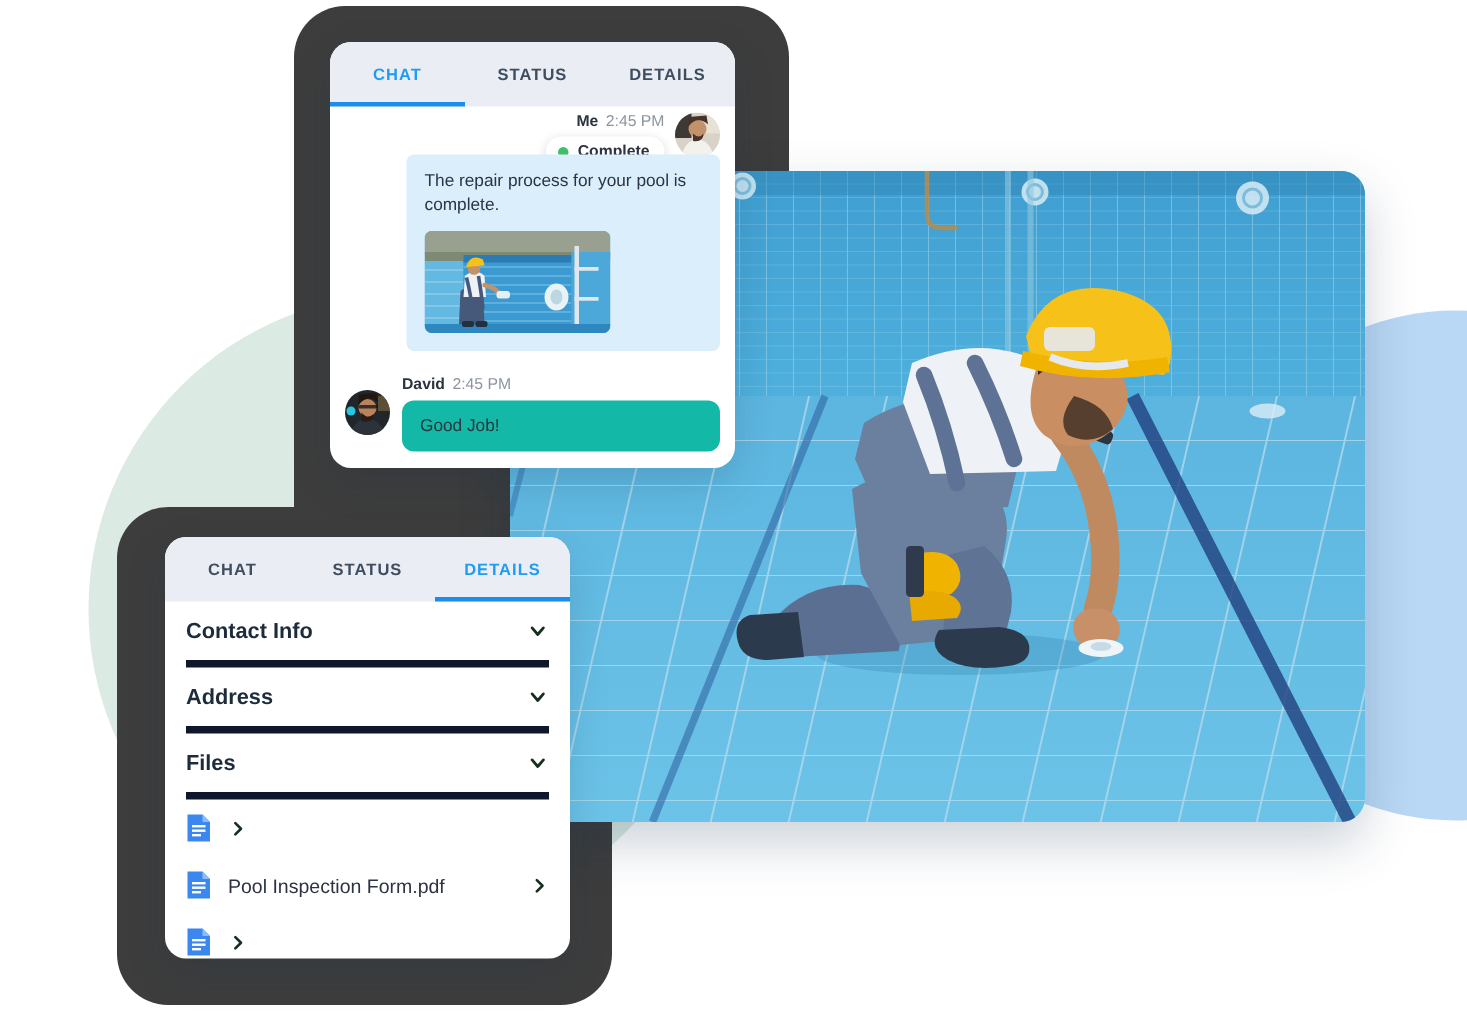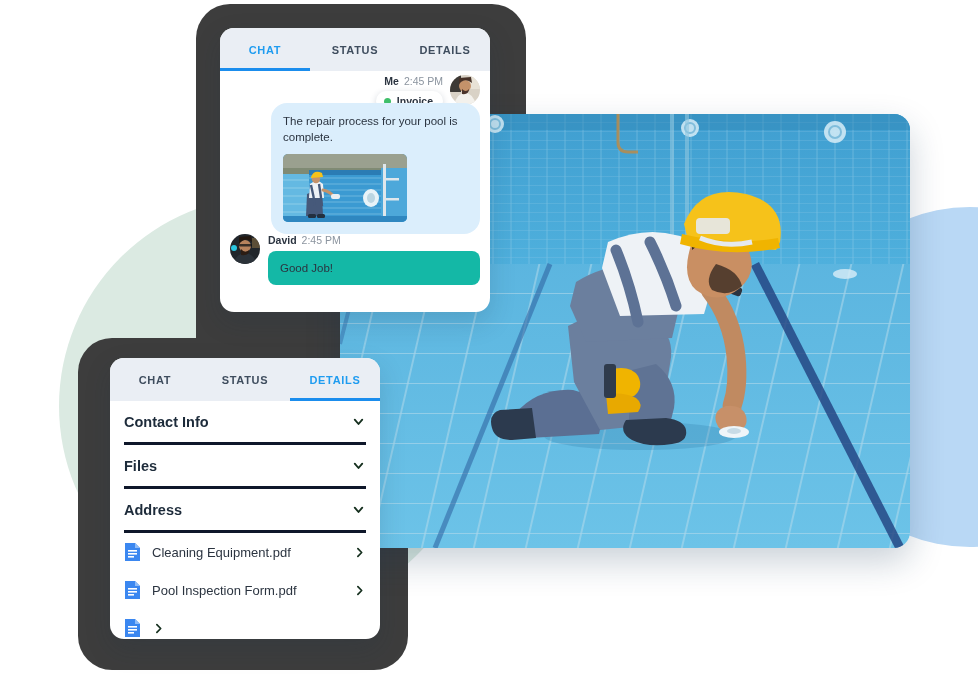--- a/index.html
+++ b/index.html
@@ -59,45 +59,45 @@
   .out-col { display:flex; flex-direction:column; align-items:flex-end; flex:1; }
   .badge {
     margin-top:4px; background:#fff; border-radius:13px; padding:4px 10px 4px 8px;
     box-shadow:0 2px 7px rgba(30,50,80,.20);
     display:inline-flex; align-items:center; gap:6px;
     font-size:10.5px; font-weight:bold; color:#2b3440;
   }
   .dot { width:7px; height:7px; border-radius:50%; background:#3fbf6a; display:block; }
 
   .bubble-blue {
-    margin-top:-8px; background:#dbeefc; border-radius:16px;
+    margin-top:-8px; background:#dbeefc; border-radius:5px;
     padding:11px 12px 12px; width:209px;
   }
   .bubble-text { font-size:11.5px; line-height:1.38; color:#2b3440; }
   .thumb {
     margin-top:8px; width:124px; height:68px; border-radius:5px;
     overflow:hidden; display:block;
   }
   .thumb svg { display:block; width:100%; height:100%; }
 
-  .msg-in { display:flex; align-items:flex-start; gap:8px; margin-top:0; }
+  .msg-in { display:flex; align-items:center; gap:8px; margin-top:16px; }
   .in-col { display:flex; flex-direction:column; flex:1; }
   .bubble-mint {
     margin-top:5px; background:#14b8a6; border-radius:8px;
     padding:11px 12px; font-size:11.5px; color:#2b3440;
   }
 
   .avatar { width:30px; height:30px; border-radius:50%; overflow:hidden; flex:none; }
   .avatar svg { display:block; width:100%; height:100%; }
 
   
   .details-body { padding:0 14px; }
   .section-row {
     display:flex; align-items:center; justify-content:space-between;
-    height:44px; border-bottom:3px solid #0f172a; cursor:pointer;
+    height:44px; border-bottom:5px solid #0f172a; cursor:pointer;
   }
   .section-title { font-size:14.5px; font-weight:bold; color:#1d2b3a; }
   .chev { color:#16301f; display:flex; }
 
   .file-row {
     display:flex; align-items:center; gap:11px; height:38px; cursor:pointer;
   }
   .file-name { font-size:13px; color:#2b3440; flex:1; }
   .chev-r { color:#16301f; display:flex; }
   .file-icon { width:17px; height:20px; flex:none; display:block; }
@@ -230,21 +230,21 @@
     <div class="chat-body">
 
       <div class="msg-out">
         <div class="out-col">
           <div class="msg-meta">
             <span class="who">Me</span>
             <span>2:45 PM</span>
           </div>
           <div class="badge">
             <span class="dot"></span>
-            <span>Invoice</span>
+            <span>Complete</span>
           </div>
         </div>
         <div class="avatar">
           <svg viewBox="0 0 30 30">
             <rect width="30" height="30" fill="#d9d2c6"></rect>
             <rect x="0" y="0" width="11" height="17" fill="#3d3a36"></rect>
             <rect x="20" y="2" width="10" height="12" fill="#e8e2d6"></rect>
             <path d="M4 30 q3 -12 11 -12 q8 0 11 12z" fill="#f3f1ec"></path>
             <circle cx="15" cy="11" r="6" fill="#c4926a"></circle>
             <path d="M9 9 q6 -7 13 -1 l-1 -6 -12 1z" fill="#473228"></path>
@@ -341,48 +341,47 @@
       <div class="section-row">
         <span class="section-title">Contact Info</span>
         <span class="chev">
           <svg width="15" height="15" viewBox="0 0 24 24" fill="none" stroke="currentColor" stroke-width="3" stroke-linecap="round" stroke-linejoin="round">
               <polyline points="6 9 12 16 18 9"></polyline>
             </svg>
         </span>
       </div>
 
       <div class="section-row">
-        <span class="section-title">Files</span>
+        <span class="section-title">Address</span>
         <span class="chev">
           <svg width="15" height="15" viewBox="0 0 24 24" fill="none" stroke="currentColor" stroke-width="3" stroke-linecap="round" stroke-linejoin="round">
               <polyline points="6 9 12 16 18 9"></polyline>
             </svg>
         </span>
       </div>
 
       <div class="section-row">
-        <span class="section-title">Address</span>
+        <span class="section-title">Files</span>
         <span class="chev">
           <svg width="15" height="15" viewBox="0 0 24 24" fill="none" stroke="currentColor" stroke-width="3" stroke-linecap="round" stroke-linejoin="round">
               <polyline points="6 9 12 16 18 9"></polyline>
             </svg>
         </span>
       </div>
 
       <div class="file-row">
         <span class="file-icon">
           <svg width="17" height="20" viewBox="0 0 17 20">
             <path d="M1 1h10l5 5v13H1z" fill="#3b87f0"></path>
             <path d="M11 1l5 5h-5z" fill="#8fbcf7"></path>
             <rect x="4" y="8" width="9" height="1.6" fill="#ffffff"></rect>
             <rect x="4" y="11" width="9" height="1.6" fill="#ffffff"></rect>
             <rect x="4" y="14" width="6" height="1.6" fill="#ffffff"></rect>
           </svg>
         </span>
-        <span class="file-name">Cleaning Equipment.pdf</span>
         <span class="chev-r">
           <svg width="13" height="13" viewBox="0 0 24 24" fill="none" stroke="currentColor" stroke-width="3.2" stroke-linecap="round" stroke-linejoin="round">
               <polyline points="9 5 16 12 9 19"></polyline>
             </svg>
         </span>
       </div>
 
       <div class="file-row">
         <span class="file-icon">
           <svg width="17" height="20" viewBox="0 0 17 20">

